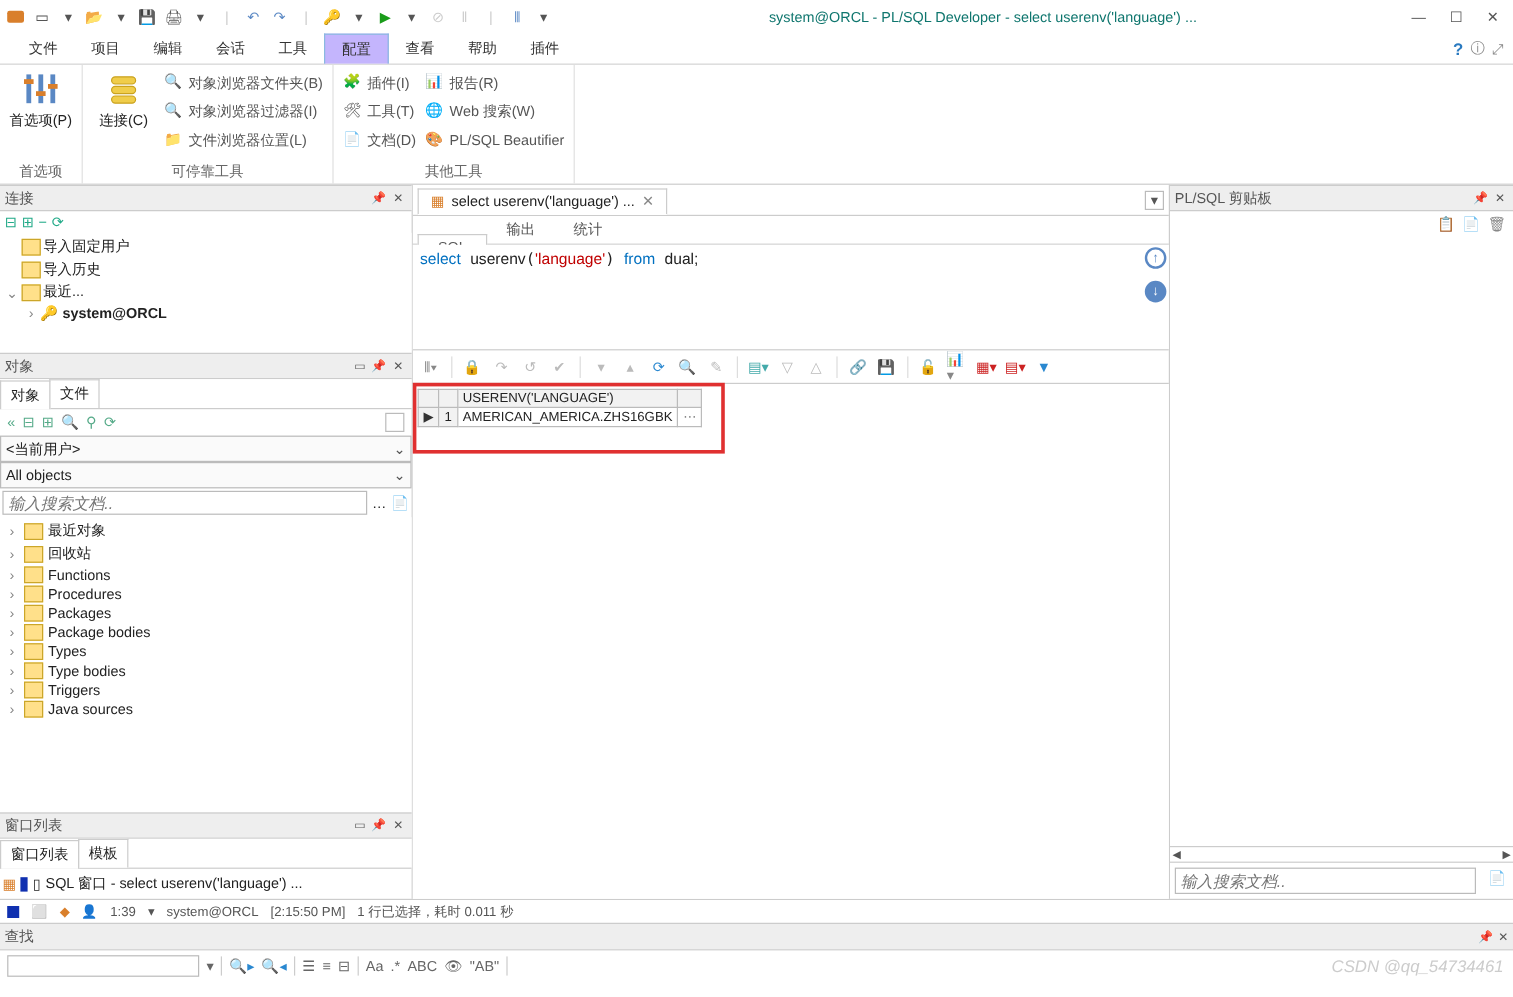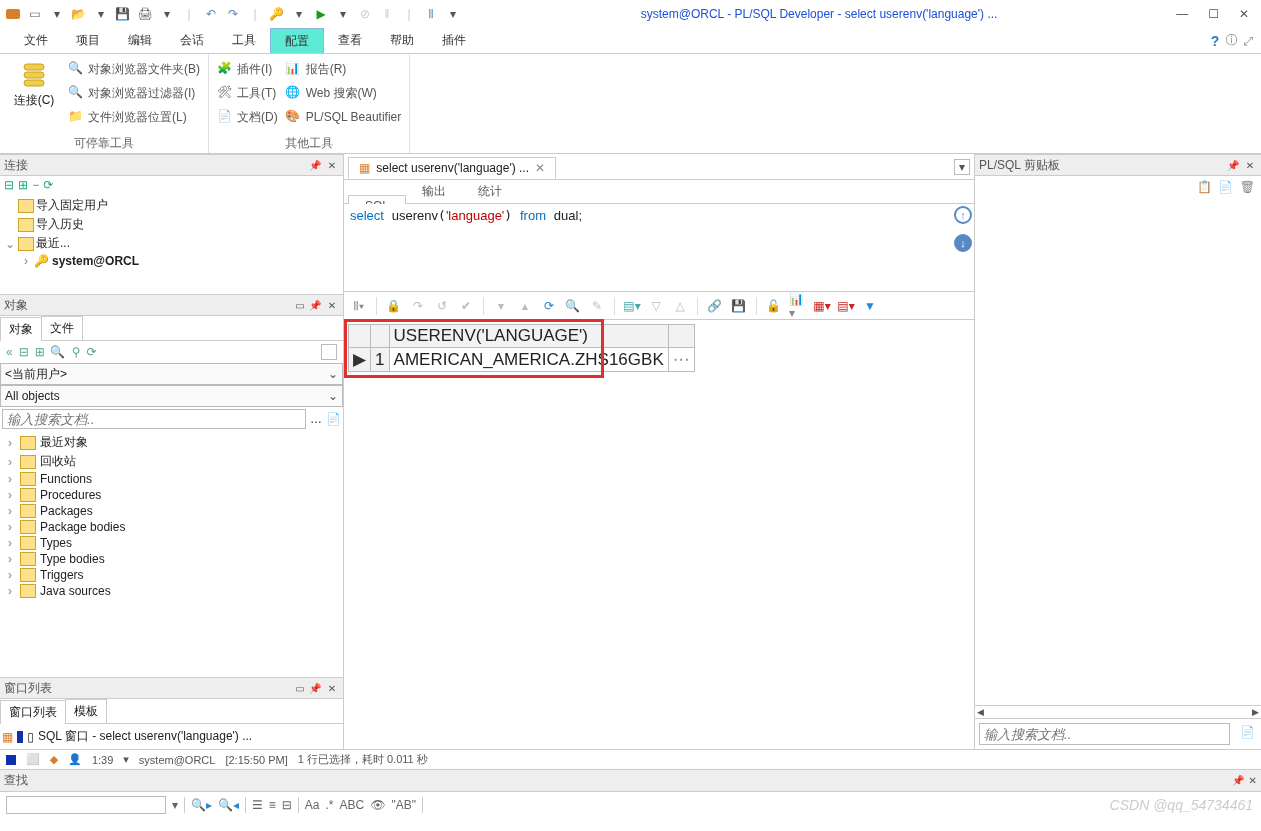--- a/index.html
+++ b/index.html
@@ -1,24 +1,24 @@
 <!DOCTYPE html>
 <html><head>
 <meta charset="utf-8">
 <style>
 * { margin:0; padding:0; box-sizing:border-box; font-family: "Microsoft YaHei", Tahoma, sans-serif; }
 body { background:#fff; width:1261px; height:831px; overflow:hidden; font-size:12px; color:#222; position:relative;}
 .titlebar { height:28px; background:#fff; display:flex; align-items:center; padding:0 4px; border-bottom:1px solid #fff;}
 .titlebar .qat { display:flex; gap:4px; align-items:center;}
 .titlebar .qat .tb { width:18px; height:18px; display:flex; align-items:center; justify-content:center; color:#555;}
-.titlebar .title { flex:1; text-align:center; color:#1d4ed8;}
+.titlebar .title { flex:1; text-align:center; color:#0f766e;}
 .winctrl { display:flex; gap:20px; padding-right:8px; color:#555;}
 .menubar { height:26px; display:flex; align-items:stretch; border-bottom:1px solid #ccc; padding-left:10px;}
 .menubar .mitem { padding:4px 14px; color:#333; display:flex; align-items:center; cursor:default;}
-.menubar .mitem.active { background:#5eead4; border:1px solid #8ab9e0; border-bottom:none;}
+.menubar .mitem.active { background:#c4b5fd; border:1px solid #8ab9e0; border-bottom:none;}
 .menubar .help { margin-left:auto; padding-right:8px; display:flex; gap:6px; align-items:center;}
 .ribbon { height:100px; background:#fff; border-bottom:1px solid #ccc; display:flex;}
 .rgroup { border-right:1px solid #e0e0e0; padding:4px 8px 1px 8px; display:flex; flex-direction:column;}
 .rgroup .body { flex:1; display:flex; gap:8px;}
 .rgroup .lbl { text-align:center; color:#666; font-size:12px; padding-top:2px;}
 .bigbtn { display:flex; flex-direction:column; align-items:center; width:52px; gap:2px;}
 .bigicon { width:32px; height:32px; display:flex; align-items:center; justify-content:center;}
 .smbtn { display:flex; align-items:center; gap:4px; height:22px; color:#555; white-space:nowrap;}
 .smbtn .ic { width:16px; height:16px; display:inline-block;}
 .col { display:flex; flex-direction:column; gap:2px;}
@@ -58,21 +58,21 @@
 .editor .navbtns{position:absolute;right:2px;top:2px;display:flex;flex-direction:column;gap:10px;}
 .circlebtn{width:18px;height:18px;border-radius:50%;border:2px solid #5a88c4;color:#5a88c4;display:flex;align-items:center;justify-content:center;font-weight:bold;font-size:11px;}
 .kw{color:#0070c0;}
 .str{color:#c00000;}
 .gridtoolbar{height:28px;display:flex;align-items:center;gap:6px;padding:0 6px;border-bottom:1px solid #ccc;color:#888;}
 .gridtoolbar .sep{width:1px;height:18px;background:#ddd;margin:0 2px;}
 .gridtoolbar .tb{width:18px;height:18px;display:flex;align-items:center;justify-content:center;}
 .gridarea{flex:1;position:relative;background:#fff;}
 .highlight-box{position:absolute;border:3px solid #e03030;left:0;top:-1px;width:260px;height:59px;pointer-events:none;}
 .grid{border-collapse:collapse;margin:4px;}
-.grid th,.grid td{border:1px solid #bbb;font-size:17px;padding:1px 4px;background:#fff;text-align:left;font-weight:normal;}
+.grid th,.grid td{border:1px solid #bbb;font-size:11px;padding:1px 4px;background:#fff;text-align:left;font-weight:normal;}
 .grid .hdr{background:#f2f2f2;}
 .grid .rownum{background:#f2f2f2;text-align:right;width:14px;}
 .grid .rowptr{background:#f2f2f2;width:14px;text-align:center;color:#333;}
 .rightpane{width:286px;display:flex;flex-direction:column;}
 .rightpane .pbar{display:flex;gap:6px;justify-content:flex-end;padding:4px 6px;color:#888;}
 .rightpane .hscroll{height:14px;border-top:1px solid #ccc;border-bottom:1px solid #ccc;display:flex;align-items:center;padding:0 2px;color:#555;font-size:9px;}
 .rightpane input{margin:4px;height:22px;border:1px solid #bbb;padding:0 4px;font-style:italic;color:#888;}
 .statusbar{height:20px;border-top:1px solid #ccc;display:flex;align-items:center;gap:10px;padding:0 6px;color:#555;font-size:11px;}
 .findbar{height:22px;border-top:1px solid #ccc;display:flex;align-items:center;padding:0 4px;background:#eee;color:#555;}
 .findtools{height:26px;border-top:1px solid #ccc;display:flex;align-items:center;gap:6px;padding:0 6px;color:#666;position:relative;}
@@ -138,20 +138,38 @@
     <span style="color:#888">⤢</span>
   </div>
 </div>
 
 <div class="ribbon">
   <div class="rgroup">
     <div class="body">
       <div class="bigbtn">
         <div class="bigicon">
             <svg width="32" height="32">
+              <rect x="4" y="4" width="4" height="24" fill="#5a88c4"></rect>
+              <rect x="14" y="4" width="4" height="24" fill="#5a88c4"></rect>
+              <rect x="24" y="4" width="4" height="24" fill="#5a88c4"></rect>
+              <rect x="2" y="8" width="8" height="4" fill="#d97f2b"></rect>
+              <rect x="12" y="18" width="8" height="4" fill="#d97f2b"></rect>
+              <rect x="22" y="12" width="8" height="4" fill="#d97f2b"></rect>
+            </svg>
+          </div>
+        <span>首选项(P)</span>
+      </div>
+    </div>
+    <div class="lbl">首选项</div>
+  </div>
+  <div class="rgroup">
+    <div class="body">
+      <div class="bigbtn">
+        <div class="bigicon">
+            <svg width="32" height="32">
               <rect x="6" y="6" width="20" height="6" rx="3" fill="#f0cd4a" stroke="#caa21f"></rect>
               <rect x="6" y="14" width="20" height="6" rx="3" fill="#f0cd4a" stroke="#caa21f"></rect>
               <rect x="6" y="22" width="20" height="6" rx="3" fill="#f0cd4a" stroke="#caa21f"></rect>
             </svg>
           </div>
         <span>连接(C)</span>
       </div>
       <div class="col">
         <div class="smbtn">
             <span class="ic">🔍</span>

